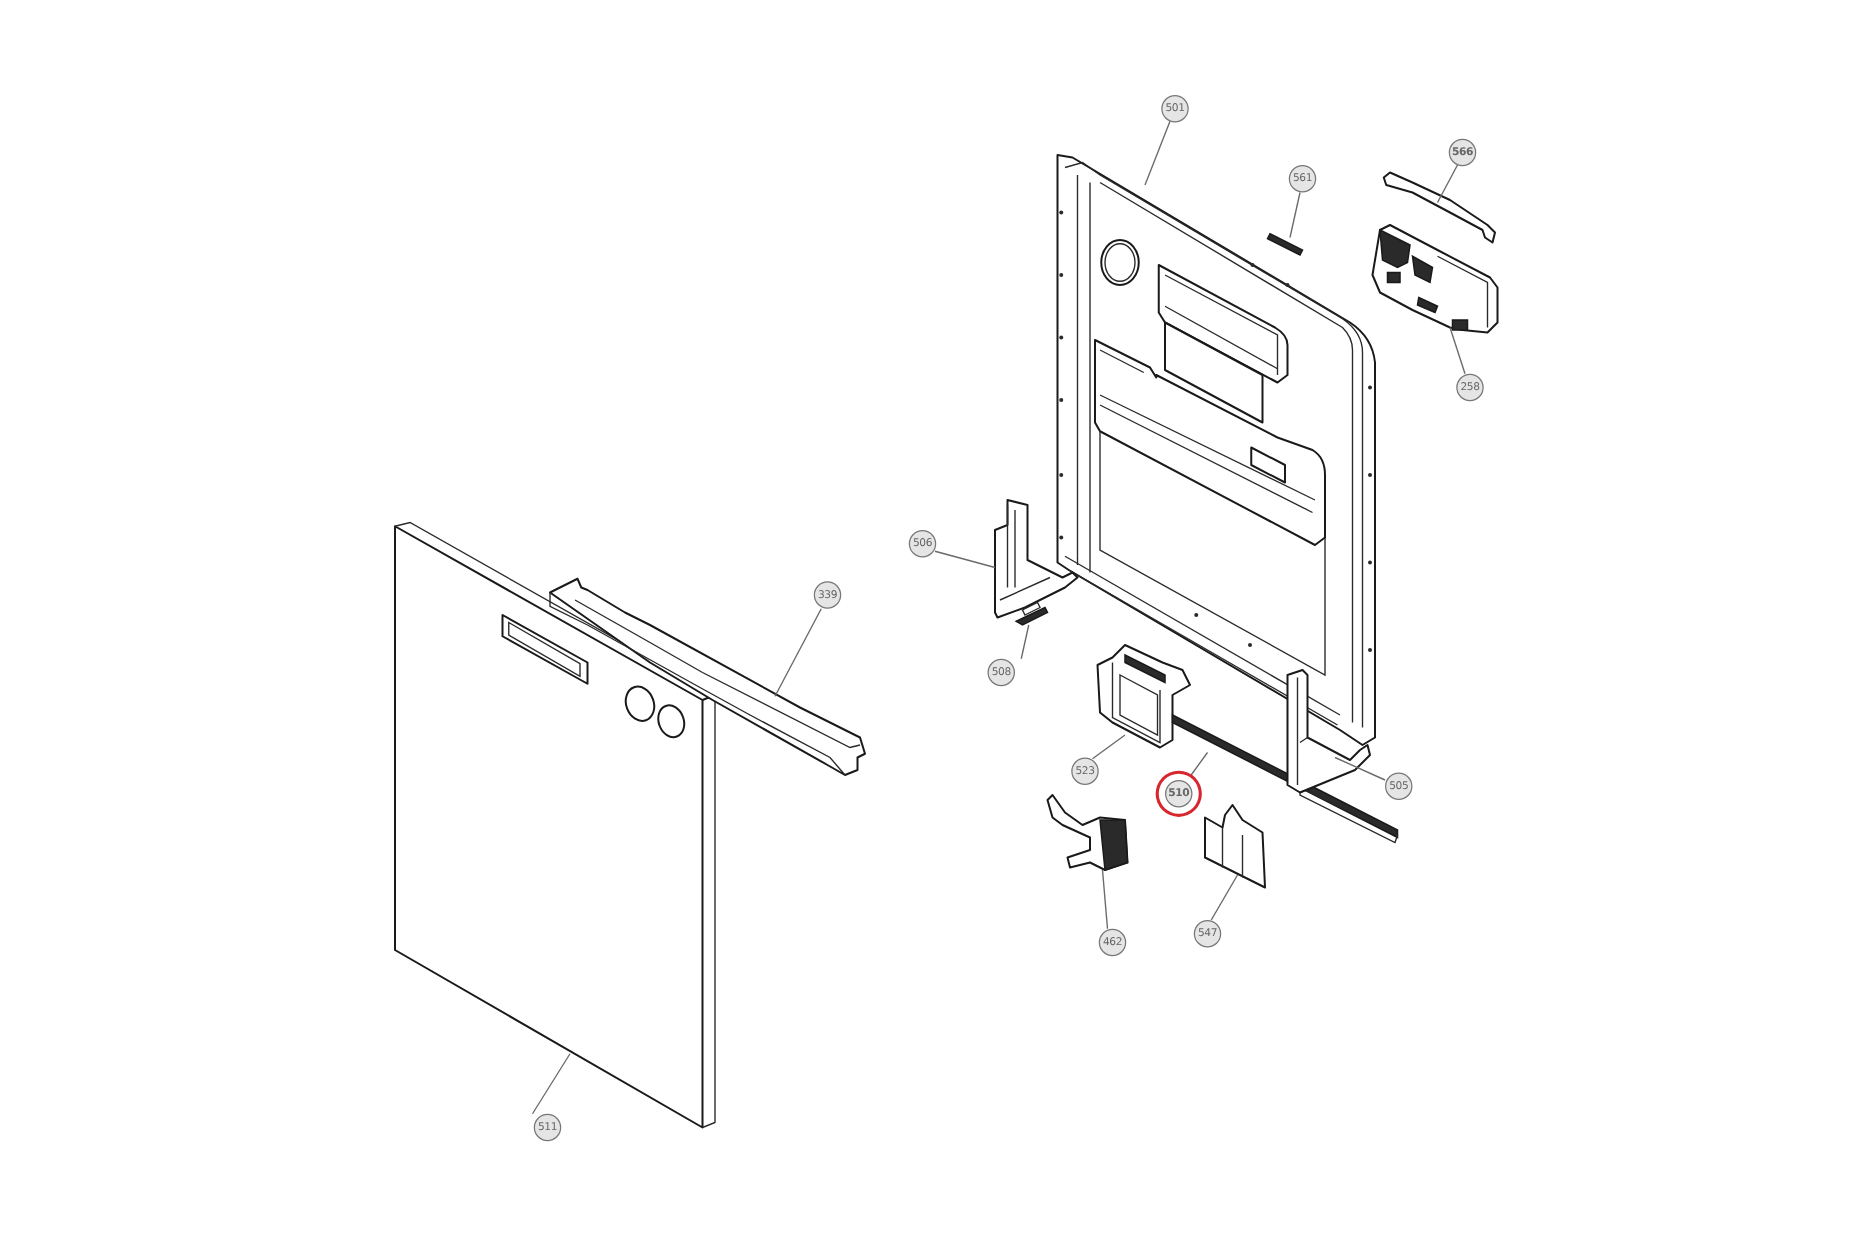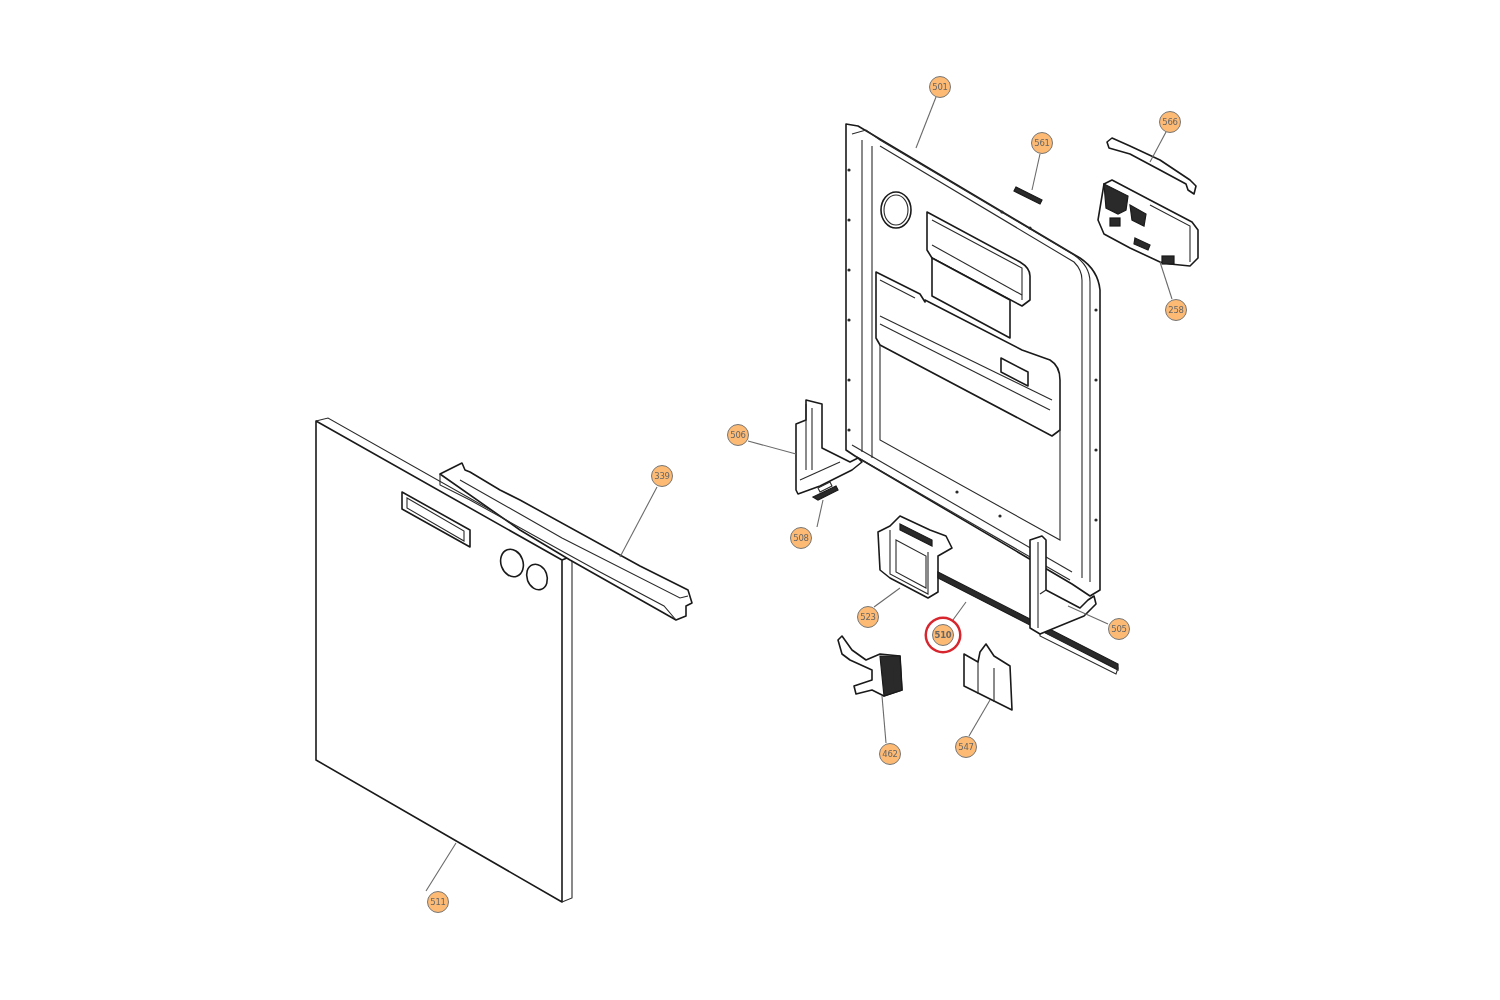--- a/index.html
+++ b/index.html
@@ -3,21 +3,21 @@
 <meta charset="utf-8">
 <style>
   html, body { margin: 0; padding: 0; background: #ffffff; }
   body { width: 1500px; height: 1000px; overflow: hidden; position: relative; font-family: "DejaVu Sans", sans-serif; }
   #diagram { position: absolute; left: 0; top: 0; width: 1500px; height: 1000px; }
   .part { fill: #ffffff; stroke: #1a1a1a; stroke-width: 1.6; stroke-linejoin: round; }
   .part-thin { fill: none; stroke: #2a2a2a; stroke-width: 1.1; }
   .part-dark { fill: #2a2a2a; stroke: #1a1a1a; stroke-width: 1.2; }
   .leader { stroke: #6a6a6a; stroke-width: 1.1; fill: none; }
   .label-layer { position: absolute; left: 0; top: 0; width: 1500px; height: 1000px; pointer-events: none; }
-  .callout { position: absolute; width: 22px; height: 22px; margin-left: -11px; margin-top: -11px; border-radius: 50%; border: 1.3px solid #777; background: #fdba74; box-sizing: border-box; display: flex; align-items: center; justify-content: center; font-size: 8.5px; color: #666; font-family: "DejaVu Sans", sans-serif; pointer-events: auto; cursor: pointer; letter-spacing: -0.3px; }
+  .callout { position: absolute; width: 22px; height: 22px; margin-left: -11px; margin-top: -11px; border-radius: 50%; border: 1.3px solid #777; background: #e5e5e5; box-sizing: border-box; display: flex; align-items: center; justify-content: center; font-size: 8.5px; color: #666; font-family: "DejaVu Sans", sans-serif; pointer-events: auto; cursor: pointer; letter-spacing: -0.3px; }
   .callout.highlighted { box-shadow: 0 0 0 5px #fff, 0 0 0 7.5px #d7262e; }
 </style>
 </head>
 <body>
 
 <svg id="diagram" viewBox="0 0 1500 1000" xmlns="http://www.w3.org/2000/svg">
 
   <g>
     <polygon class="part" points="316,421 562,560 562,902 316,760"></polygon>
     <polyline class="part-thin" points="316,421 328,418 572,556 572,898 562,902"></polyline>
@@ -156,21 +156,21 @@
     <line class="leader" x1="1108" y1="624" x2="1068" y2="606"></line>
     <line class="leader" x1="886" y1="743" x2="882" y2="696"></line>
     <line class="leader" x1="969" y1="736" x2="990" y2="700"></line>
     <line class="leader" x1="426" y1="891" x2="456" y2="843"></line>
   </g>
 </svg>
 
 <div class="label-layer">
   <div class="callout" style="left:940px;top:87px;">501</div>
   <div class="callout" style="left:1042px;top:143px;text-align:center;">561</div>
-  <div class="callout" style="left:1170px;top:122px;">566</div>
+  <div class="callout" style="left:1170px;top:122px;font-weight:bold;">566</div>
   <div class="callout" style="left:1176px;top:310px;">258</div>
   <div class="callout" style="left:738px;top:435px;">506</div>
   <div class="callout" style="left:801px;top:538px;">508</div>
   <div class="callout" style="left:662px;top:476px;">339</div>
   <div class="callout" style="left:868px;top:617px;">523</div>
   <div class="callout highlighted" style="left:943px;top:635px;font-weight:bold;">510</div>
   <div class="callout" style="left:1119px;top:629px;">505</div>
   <div class="callout" style="left:890px;top:754px;">462</div>
   <div class="callout" style="left:966px;top:747px;">547</div>
   <div class="callout" style="left:438px;top:902px;">511</div>

